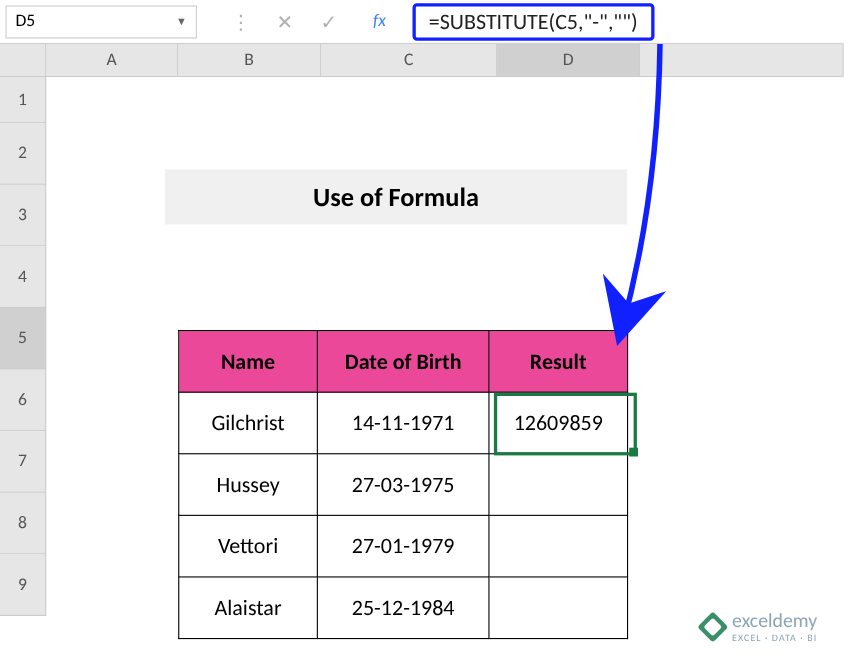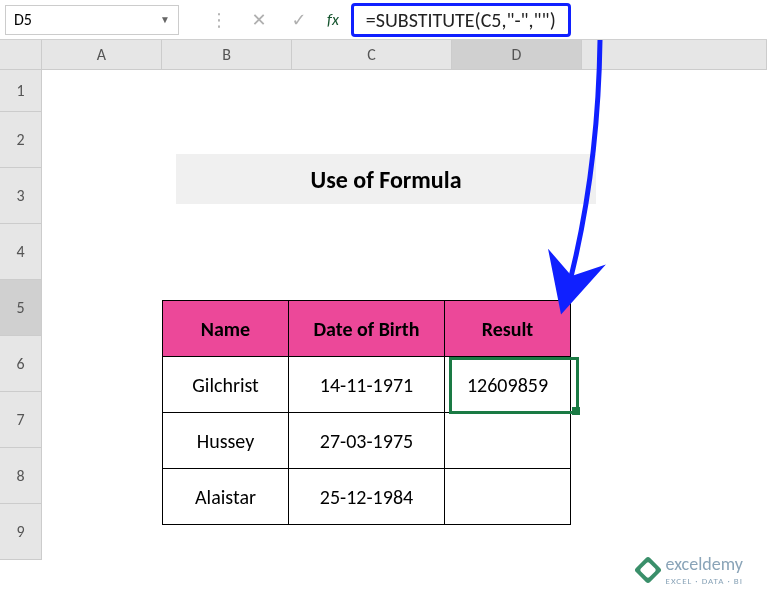--- a/index.html
+++ b/index.html
@@ -39,23 +39,23 @@
     width: 40px;
     height: 30px;
     display: flex;
     align-items: center;
     justify-content: center;
     color: #b0b0b0;
     font-size: 18px;
   }
   .fx-label {
     font-style: italic;
-    color: #14532d;
+    color: #3b82f6;
     font-size: 16px;
-    margin: 0 8px;
+    margin: 0 20px;
   }
   .formula-box {
     border: 3px solid #1020ff;
     border-radius: 4px;
     height: 34px;
     display: flex;
     align-items: center;
     padding: 0 12px;
     font-size: 20px;
     color: #222;
@@ -117,21 +117,21 @@
   .overlay {
     position: absolute;
     top: 70px; 
     left: 42px;
     right: 0;
     bottom: 0;
     pointer-events: none;
   }
   .title-band {
     position: absolute;
-    left: 134px;
+    left: 108px;
     top: 44px;
     width: 420px;
     height: 50px;
     background: #f0f0f0;
     display: flex;
     align-items: center;
     justify-content: center;
     font-size: 24px;
     font-weight: bold;
     pointer-events: auto;
@@ -289,20 +289,25 @@
         <td>Gilchrist</td>
         <td>14-11-1971</td>
         <td style="position:relative;">12609859</td>
       </tr>
       <tr>
         <td>Hussey</td>
         <td>27-03-1975</td>
         <td></td>
       </tr>
       <tr>
+        <td>Vettori</td>
+        <td>27-01-1979</td>
+        <td></td>
+      </tr>
+      <tr>
         <td>Alaistar</td>
         <td>25-12-1984</td>
         <td></td>
       </tr>
     </tbody>
       </table>
 
     <div class="sel-cell" style="left:407px; top:247px; width:130px; height:57px;">
       <div class="fill-handle"></div>
     </div>

